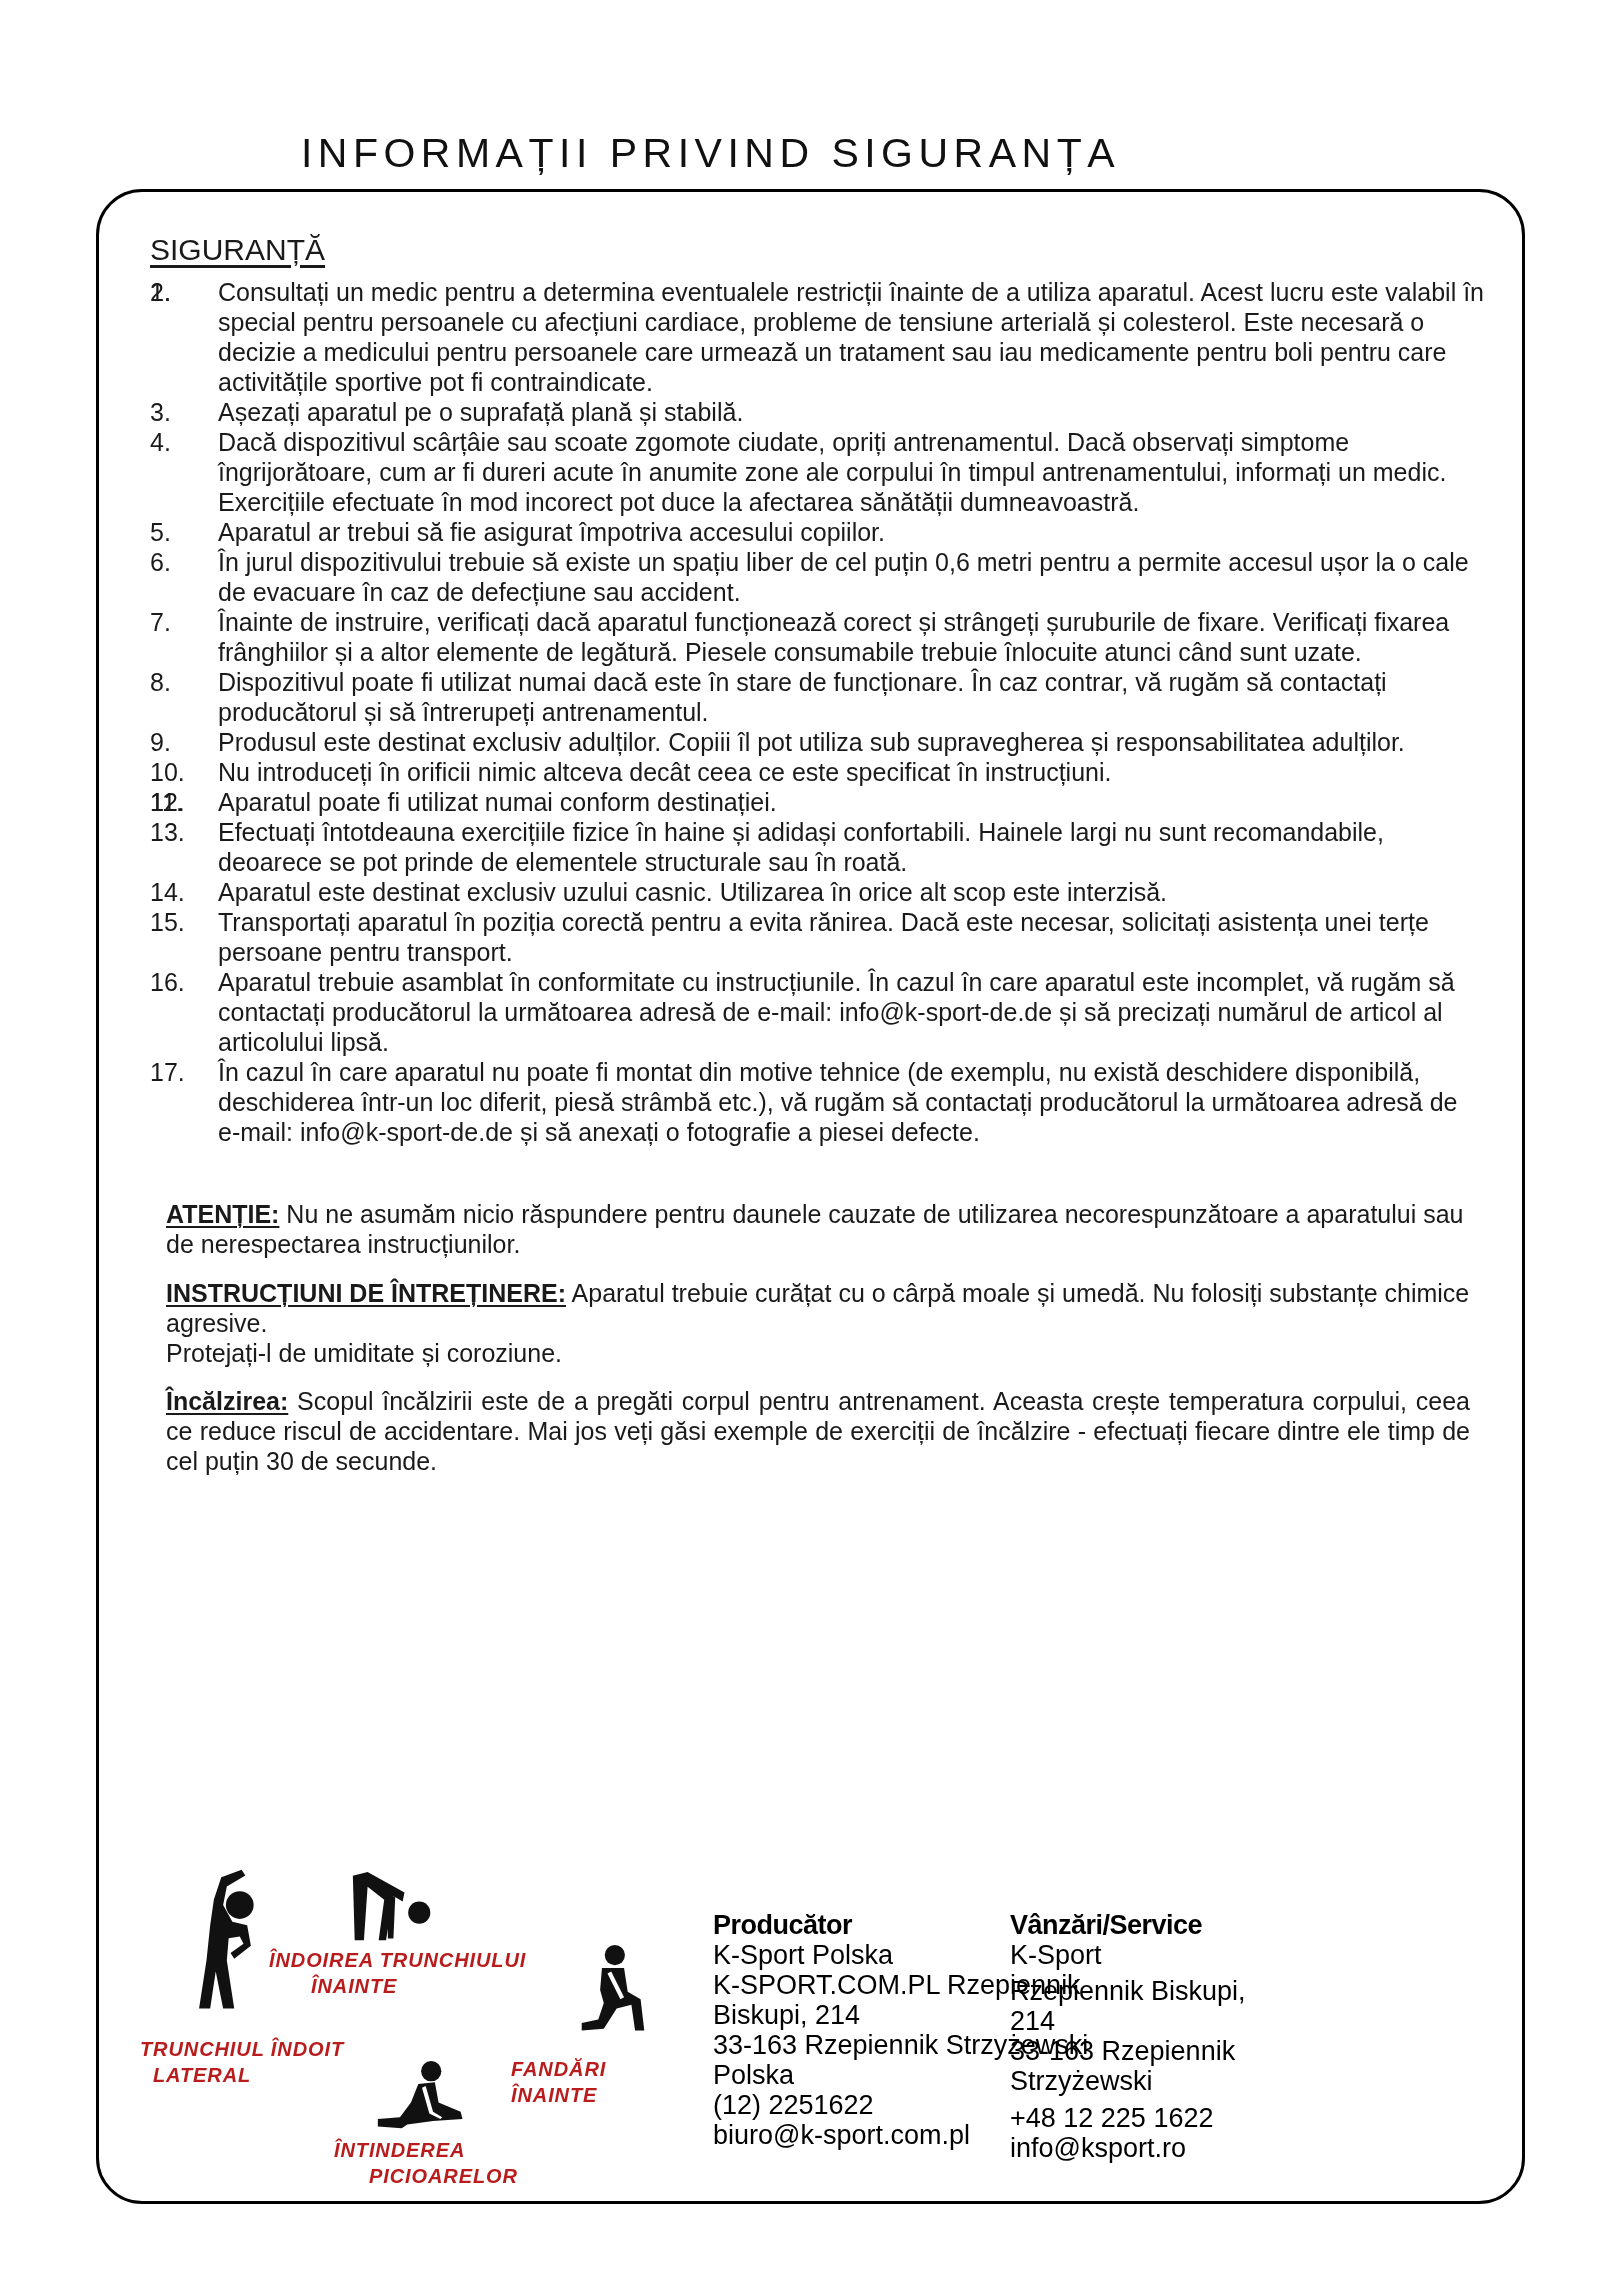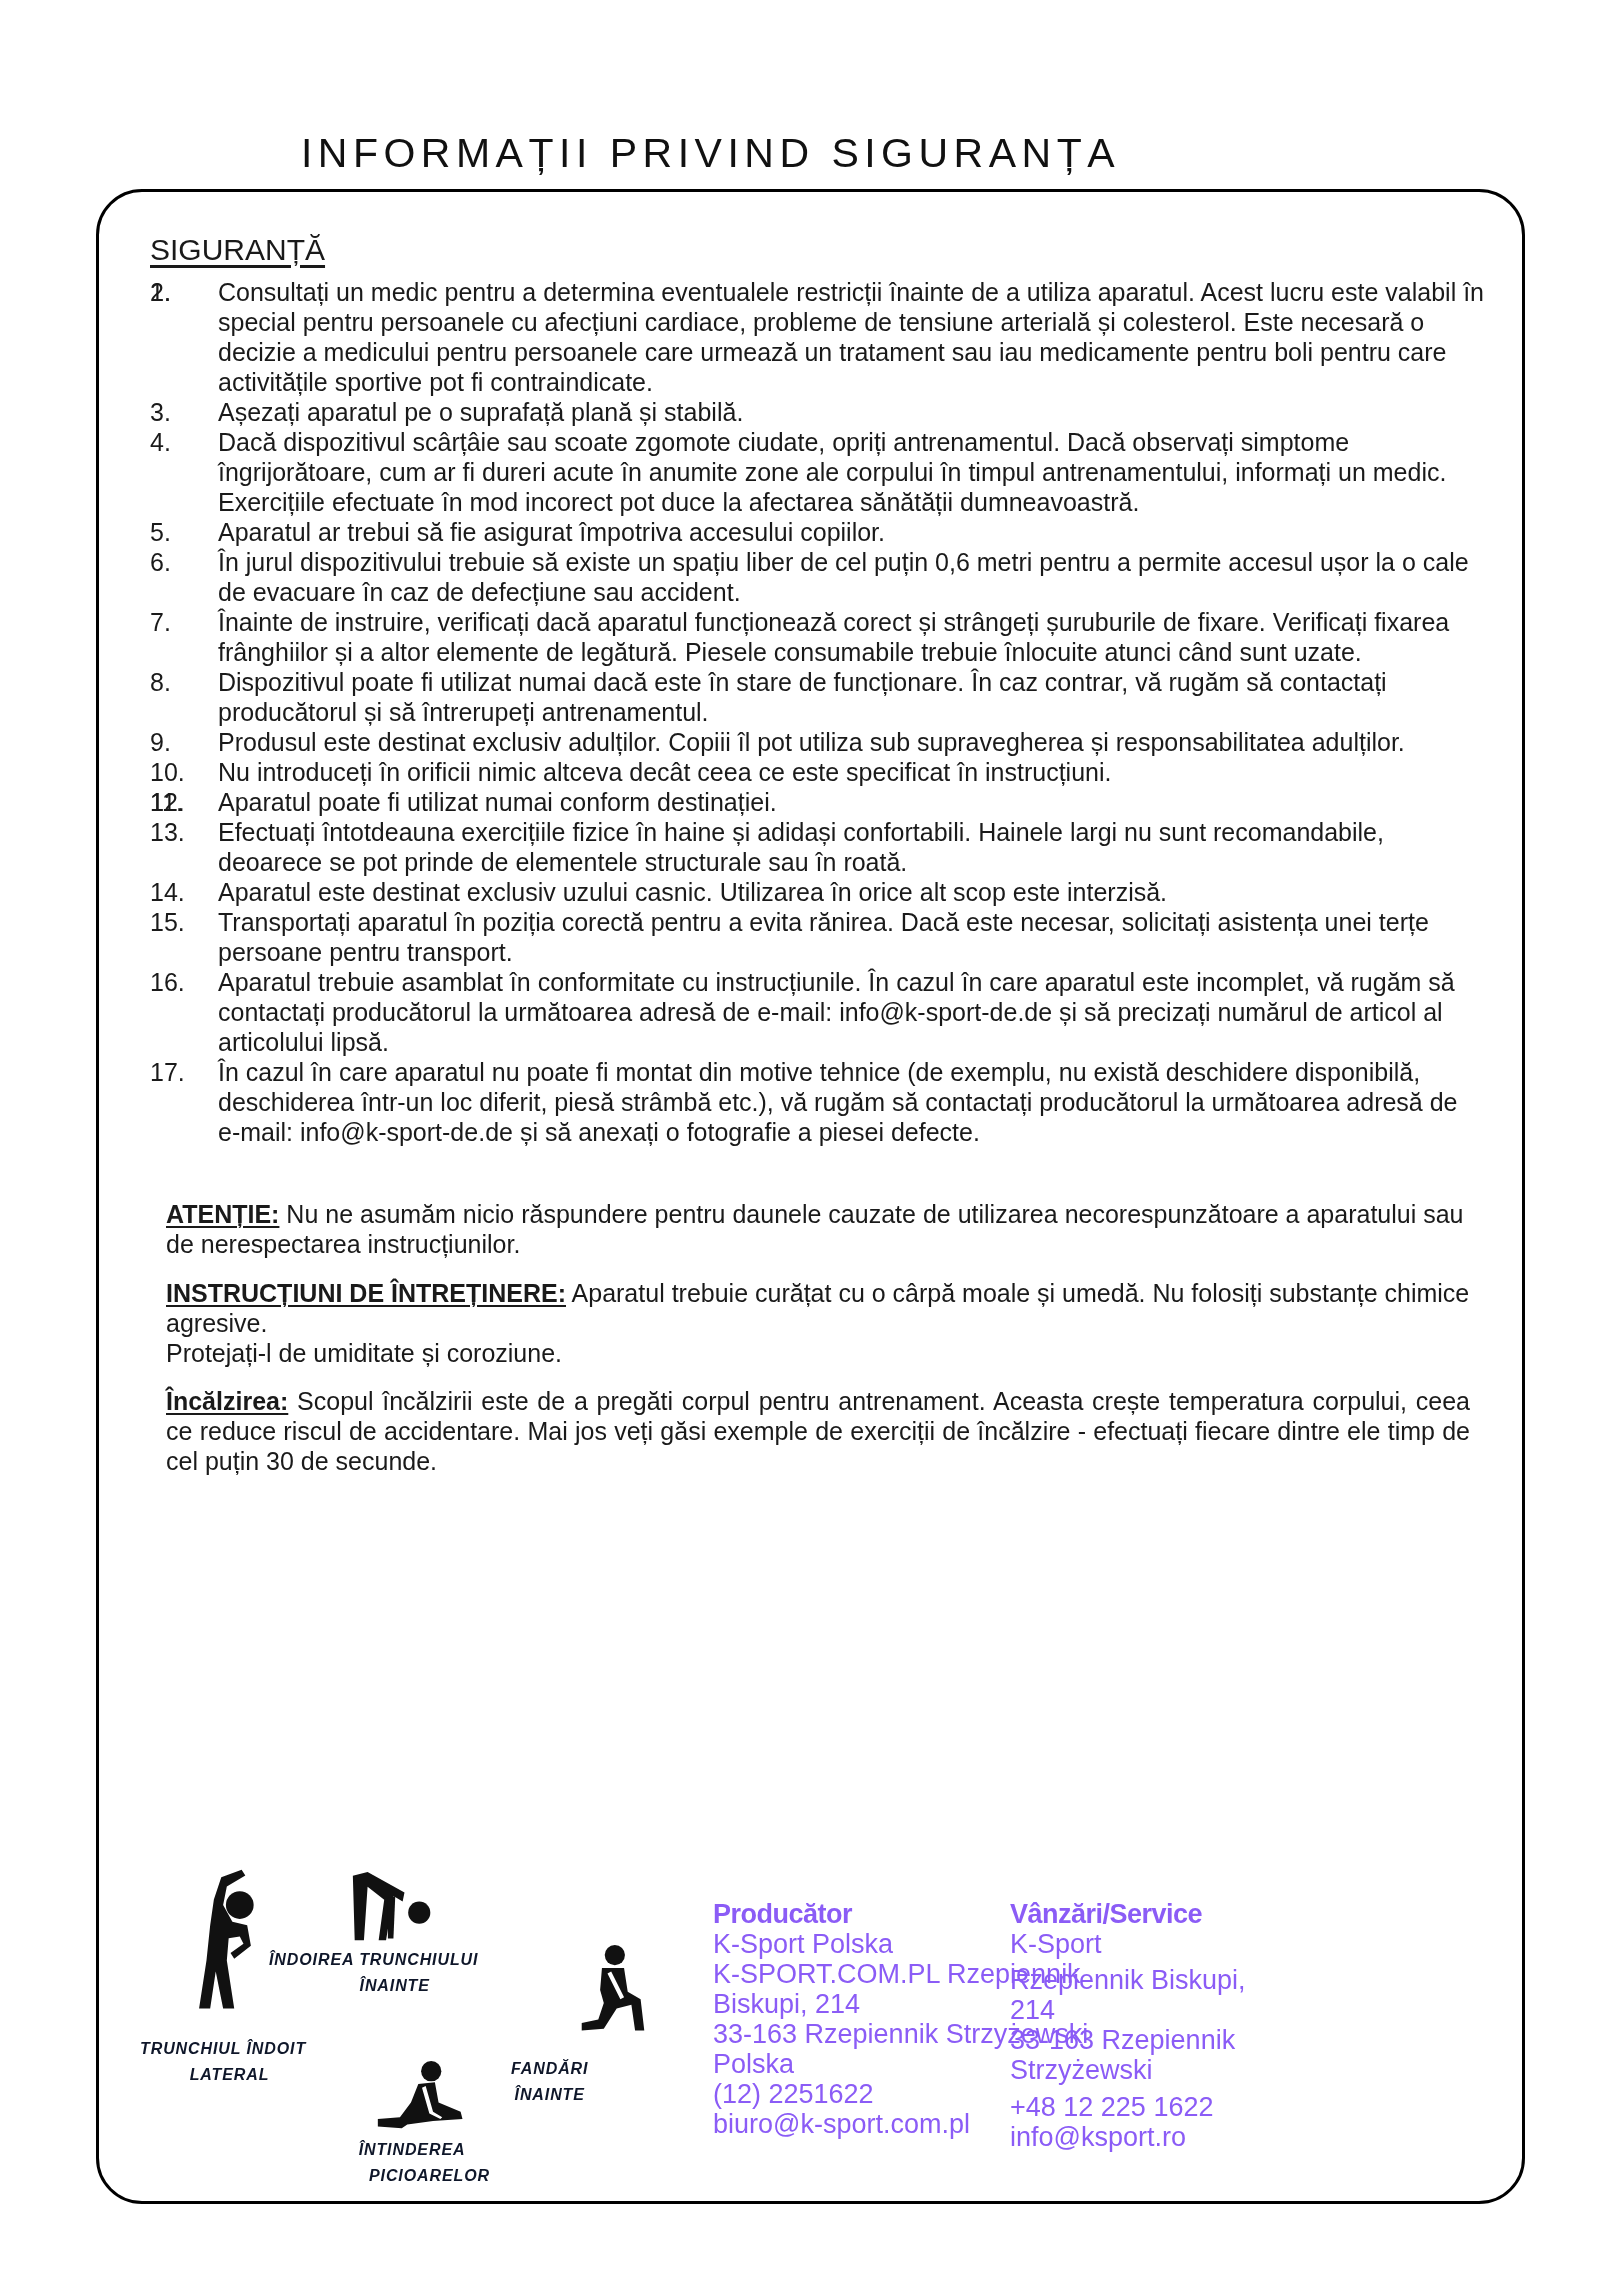--- a/index.html
+++ b/index.html
@@ -32,25 +32,25 @@
   ol.rules li { position: relative; padding-left: 68px; }
   ol.rules li .num { position: absolute; left: 0; top: 0; }
   .block { margin: 16px; }
   .attn { margin-top: 52px; }
   .maint { margin-top: 18.5px; }
   .warm { margin-top: 18.5px; text-align: justify; }
   .label-u { text-decoration: underline; font-weight: bold;
     text-decoration-thickness: 1.8px; text-underline-offset: 2.8px; }
   .figures { position: absolute; left: 129px; top: 1855px; width: 535px; height: 341px; }
   .fig-label {
-    position: absolute; font-size: 16px; line-height: 26px;
-    font-weight: bold; font-style: italic; color: #0f172a; letter-spacing: 0.9px; text-align: center;
+    position: absolute; font-size: 20px; line-height: 26px;
+    font-weight: bold; font-style: italic; color: #b91c1c; letter-spacing: 0.9px;
   }
   .fig-svg { position: absolute; }
-  .contact { position: absolute; font-size: 27px; line-height: 30px; color: #8b5cf6; }
+  .contact { position: absolute; font-size: 27px; line-height: 30px; color: #000000; margin-top: 11px; }
   .contact .ctitle { font-weight: bold; letter-spacing: -0.5px; }
   .contact div { white-space: nowrap; }
 </style>
 </head>
 <body>
 
 <h1 class="page-title">INFORMAȚII PRIVIND SIGURANȚA</h1>
 
 <div class="frame"></div>
 

